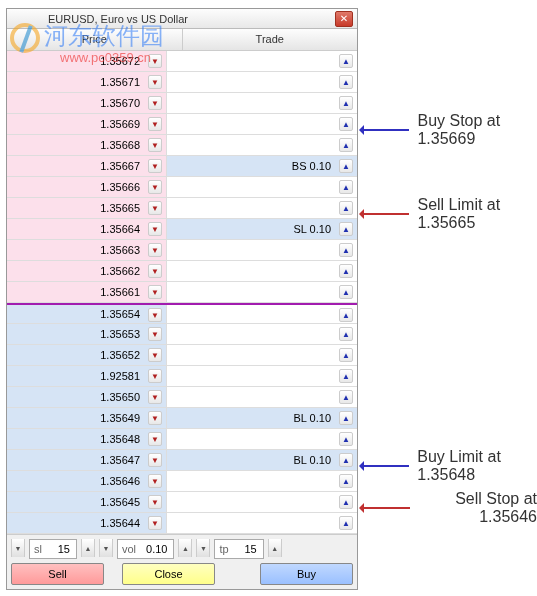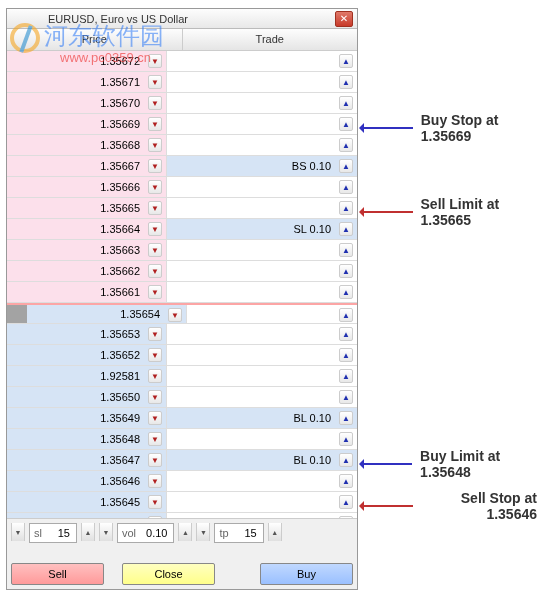--- a/index.html
+++ b/index.html
@@ -10,52 +10,52 @@
   .titlebar { height: 20px; background: linear-gradient(#fdfdfd, #e8e8e8); border-bottom: 1px solid #bbb; display: flex; align-items: center; padding: 0 4px; font-size: 11px; color: #333; }
   .titlebar .title { flex: 1; padding-left: 37px; }
   .close-btn { width: 18px; height: 16px; background: linear-gradient(#e07a6a, #c83a2a); border: 1px solid #a03020; border-radius: 2px; display: flex; align-items: center; justify-content: center; color: #fff; font-size: 10px; cursor: pointer; }
   
   .header-row { display: flex; height: 22px; background: linear-gradient(#fdfdfd, #e5e5e5); border-bottom: 1px solid #ccc; }
   .header-row .col { flex: 1; text-align: center; line-height: 20px; color: #333; border-right: 1px solid #ccc; }
   .header-row .col:last-child { border-right: none; }
   
   .rows { background: #a3a3a3; }
   .row { display: flex; height: 21px; border-bottom: 1px solid #ddd; }
-  .row.divider { border-top: 2px solid #fca5a5; padding-left: 20px; }
+  .row.divider { border-top: 2px solid #a21caf; }
   
   .cell-price { width: 160px; display: flex; align-items: center; justify-content: flex-end; padding-right: 26px; position: relative; border-right: 1px solid #ddd; }
   .cell-price .chev { position: absolute; right: 4px; top: 3px; width: 14px; height: 14px; border: 1px solid #ccc; background: linear-gradient(#fff,#e8e8e8); border-radius: 2px; display: flex; align-items: center; justify-content: center; color: #b02020; font-size: 8px; cursor: pointer; }
   
   .cell-trade { flex: 1; display: flex; align-items: center; justify-content: flex-end; padding-right: 26px; position: relative; }
   .cell-trade .chev { position: absolute; right: 4px; top: 3px; width: 14px; height: 14px; border: 1px solid #ccc; background: linear-gradient(#fff,#e8e8e8); border-radius: 2px; display: flex; align-items: center; justify-content: center; color: #2030b0; font-size: 8px; cursor: pointer; }
   
   .pink { background: #fce0eb; }
   .blue { background: #d6e4f5; }
   .white { background: #fff; }
   .tradebg { background: #d6e4f5; }
   
   .bottom { position: absolute; bottom: 0; left: 0; right: 0; padding: 4px; background: #f0f0f0; border-top: 1px solid #ccc; }
-  .spin-row { display: flex; gap: 4px; margin-bottom: 20px; }
+  .spin-row { display: flex; gap: 4px; margin-bottom: 4px; }
   .spin-group { display: flex; align-items: center; border: 1px solid #aaa; background: #fff; height: 20px; }
   .spin-group .lbl { padding: 0 4px; color: #666; }
   .spin-group .val { padding: 0 6px; text-align: right; min-width: 30px; }
   .spin-btn { width: 14px; height: 18px; background: linear-gradient(#fff,#e0e0e0); border-left: 1px solid #ccc; border-right: 1px solid #ccc; display: flex; align-items: center; justify-content: center; font-size: 7px; color: #555; cursor: pointer; }
   
   .action-row { display: flex; gap: 18px; }
   .action-btn { flex: 1; height: 22px; border: 1px solid #888; border-radius: 2px; display: flex; align-items: center; justify-content: center; cursor: pointer; font-size: 11px; }
   .sell-btn { background: linear-gradient(#ffc0c0, #ff9a9a); }
   .close-action { background: linear-gradient(#ffffc0, #ffff8a); }
   .buy-btn { background: linear-gradient(#c0d8ff, #9ac0ff); margin-left: 27px; }
   
   .watermark { position: absolute; left: 10px; top: 20px; font-size: 24px; color: #3b82f6; opacity: 0.6; font-family: "Microsoft YaHei", sans-serif; pointer-events: none; z-index: 10; text-align: center; }
   .watermark-sub { position: absolute; left: 60px; top: 50px; font-size: 13px; color: #ef4444; opacity: 0.7; pointer-events: none; z-index: 10; }
   .wm-icon { display:inline-block; width:30px; height:30px; border:4px solid #f5a623; border-radius:50%; vertical-align:middle; margin-right:4px; position:relative; }
   .wm-icon::before { content:""; position:absolute; left:10px; top:-2px; width:4px; height:28px; background:#2a8fd0; transform:rotate(20deg);}
   
-  .annotation { position: absolute; display: flex; align-items: center; font-size: 14px; color: #333; font-weight: bold; }
+  .annotation { position: absolute; display: flex; align-items: center; font-size: 16px; color: #333; }
   .annotation .arrow { width: 60px; height: 2px; position: relative; margin-right: 8px; }
   .annotation .arrow::before { content:""; position:absolute; left:-6px; top:-4px; border:5px solid transparent; }
   .arrow.blue-a { background: #3030c0; }
   .arrow.blue-a::before { border-right-color: #3030c0; }
   .arrow.red-a { background: #c03030; }
   .arrow.red-a::before { border-right-color: #c03030; }
 </style>
 </head>
 <body>
 

